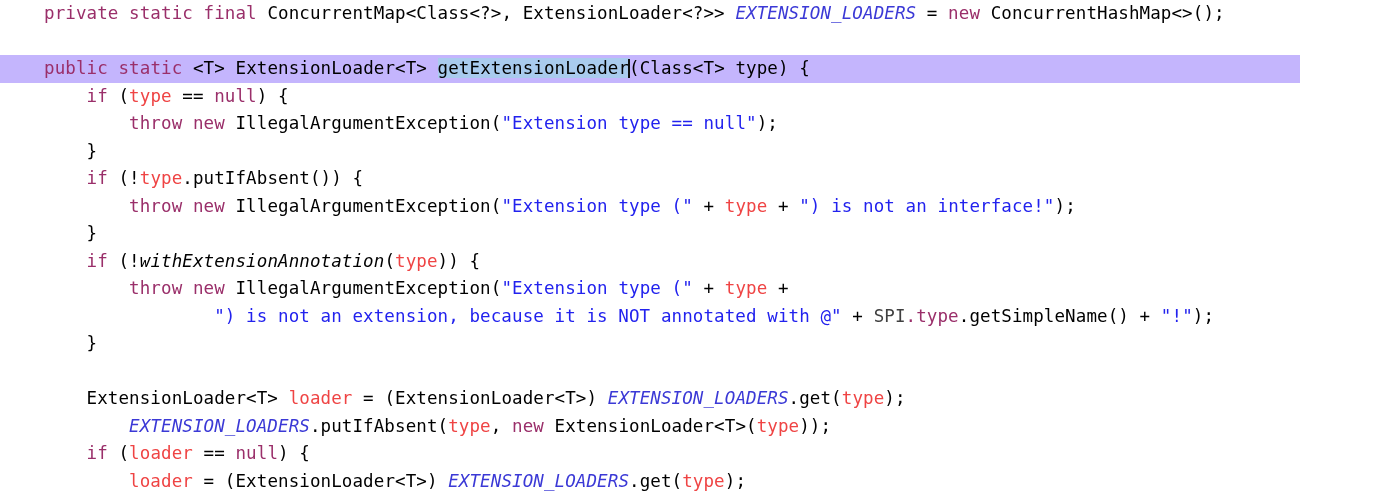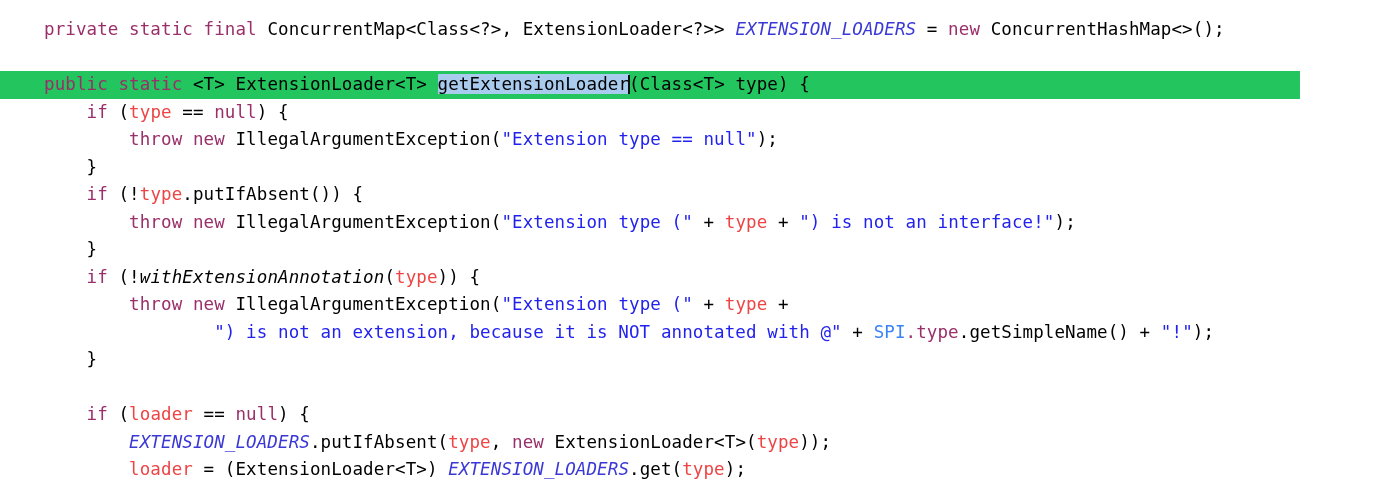--- a/index.html
+++ b/index.html
@@ -12,21 +12,21 @@
     height: 501px;
     overflow: hidden;
     font-family: "DejaVu Sans Mono", "Liberation Mono", monospace;
   }
 
   #editor {
     position: relative;
     width: 1388px;
     height: 501px;
     background: #ffffff;
-    padding-top: 16px;
+    padding-top: 0;
     box-sizing: border-box;
   }
 
   .code-line {
     position: relative;
     height: 27.5px;
     line-height: 27.5px;
     white-space: pre;
     font-size: 17.5px;
     letter-spacing: 0.1px;
@@ -34,32 +34,32 @@
     padding-left: 44px;
     box-sizing: border-box;
   }
 
   .code-line.blank {
     height: 27.5px;
   }
 
   
   .code-line.current {
-    background: #22c55e;
+    background: #c4b5fd;
     width: 1300px;
   }
 
   
   .kw      { color: #9a2f6a; }
   .str     { color: #2222ee; }
   .type    { color: #000000; }
   .var     { color: #ef4444; }
   .field   { color: #3b39d6; font-style: italic; }
   .smeth   { color: #000000; font-style: italic; }
-  .grey    { color: #3b82f6; margin-top: 22px; }
+  .grey    { color: #404040; margin-top: 22px; }
   .plain   { color: #000000; }
 
   
   .sel {
     background: #a9cbee;
     color: #000000;
   }
 
   .caret {
     display: inline-block;
@@ -96,20 +96,21 @@
   <div class="code-line">    <span class="kw">if</span> <span class="plain">(!</span><span class="smeth">withExtensionAnnotation</span><span class="plain">(</span><span class="var">type</span><span class="plain">)) {</span></div>
 
   <div class="code-line">        <span class="kw">throw</span> <span class="kw">new</span> <span class="type">IllegalArgumentException(</span><span class="str">"Extension type ("</span><span class="plain"> + </span><span class="var">type</span><span class="plain"> +</span></div>
 
   <div class="code-line">                <span class="str">") is not an extension, because it is NOT annotated with @"</span><span class="plain"> + </span><span class="grey">SPI</span><span class="kw">.type</span><span class="plain">.getSimpleName()</span><span class="plain"> + </span><span class="str">"!"</span><span class="plain">);</span></div>
 
   <div class="code-line">    <span class="plain">}</span></div>
 
   <div class="code-line blank"></div>
 
+  <div class="code-line">    <span class="type">ExtensionLoader&lt;T&gt;</span> <span class="var">loader</span><span class="plain"> = </span><span class="type">(ExtensionLoader&lt;T&gt;)</span> <span class="field">EXTENSION_LOADERS</span><span class="plain">.get(</span><span class="var">type</span><span class="plain">);</span></div>
+
+  <div class="code-line">        <span class="field">EXTENSION_LOADERS</span><span class="plain">.putIfAbsent(</span><span class="var">type</span><span class="plain">, </span><span class="kw">new</span> <span class="type">ExtensionLoader&lt;T&gt;(</span><span class="var">type</span><span class="plain">));</span></div>
 
   <div class="code-line">    <span class="kw">if</span> <span class="plain">(</span><span class="var">loader</span><span class="plain"> == </span><span class="kw">null</span><span class="plain">) {</span></div>
-
-  <div class="code-line">        <span class="field">EXTENSION_LOADERS</span><span class="plain">.putIfAbsent(</span><span class="var">type</span><span class="plain">, </span><span class="kw">new</span> <span class="type">ExtensionLoader&lt;T&gt;(</span><span class="var">type</span><span class="plain">));</span></div>
 
   <div class="code-line">        <span class="var">loader</span><span class="plain"> = </span><span class="type">(ExtensionLoader&lt;T&gt;)</span> <span class="field">EXTENSION_LOADERS</span><span class="plain">.get(</span><span class="var">type</span><span class="plain">);</span></div>
 
 </div>
 
 </body></html>

